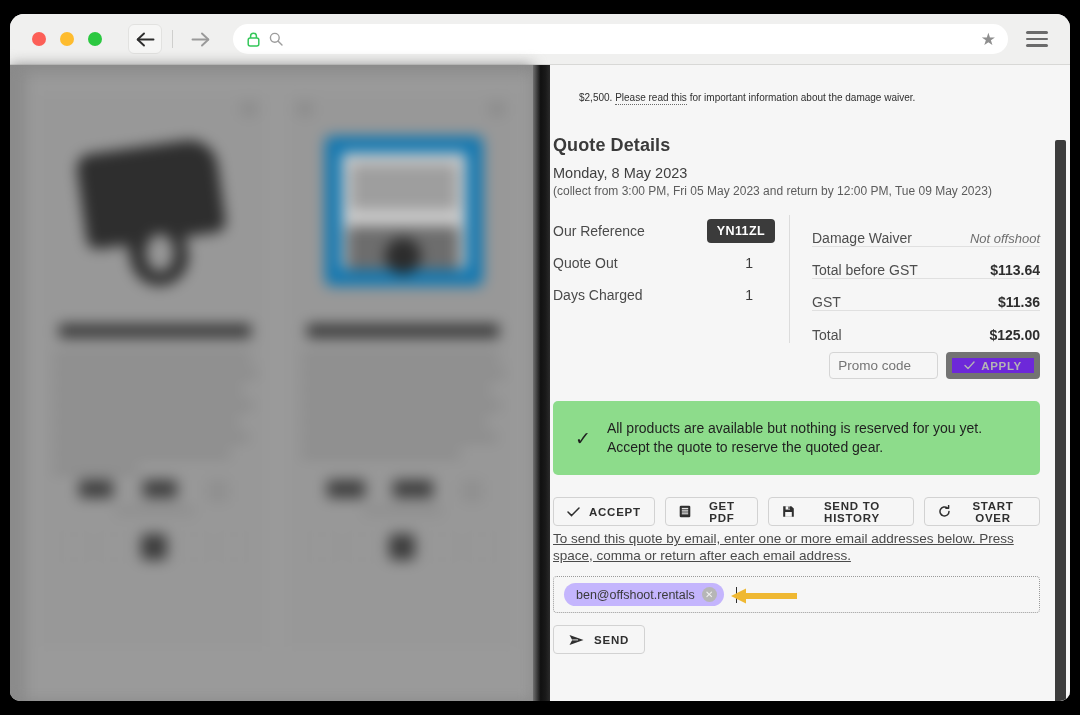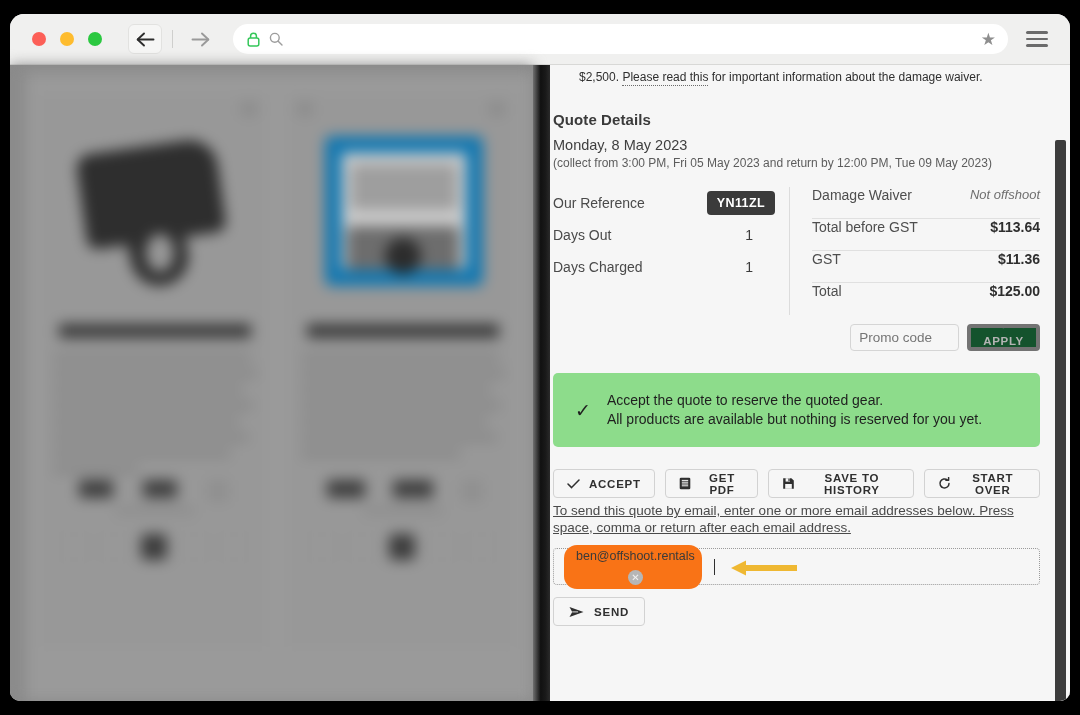--- a/index.html
+++ b/index.html
@@ -150,37 +150,37 @@
     flex: 1;
     height: 100%;
     background: #f6f6f6;
     overflow: hidden;
     padding: 0 30px 0 20px;
     font-size: 13.5px;
     color: #3b3b3b;
   }
 
   .waiver-text {
-    margin-top: 2px;
-    font-size: 12px;
-    line-height: 20px;
+    margin-top: 19px;
+    font-size: 10px;
+    line-height: 27px;
     color: #2f2f2f;
     padding-left: 26px;
     padding-right: 36px;
   }
   .dotted-link {
     border-bottom: 1.6px dotted #6a6a6a;
     padding-bottom: 1px;
     color: #2f2f2f;
     text-decoration: none;
   }
 
   .section-label {
     margin-top: 24px;
-    font-size: 15px;
+    font-size: 18px;
     font-weight: bold;
     color: #3a3a3a;
     letter-spacing: 0.1px;
   }
   .quote-date { margin-top: 9px; font-size: 14.5px; color: #3f3f3f; }
   .quote-window { margin-top: 3px; font-size: 12px; color: #5c5c5c; }
 
   
   #detail-grid {
     display: flex;
@@ -197,21 +197,21 @@
   }
   .ref-badge {
     background: #3b3b3b; color: #fff;
     font-size: 12.5px; font-weight: bold;
     padding: 5px 10px; border-radius: 4px;
     letter-spacing: 0.4px;
   }
   .dl-val { font-size: 14px; color: #3b3b3b; padding-right: 22px; }
 
   .dr-row {
-    display: flex; align-items: flex-start; justify-content: space-between;
+    display: flex; align-items: flex-end; justify-content: space-between;
     height: 32px;
     font-size: 14px; color: #4e4e4e;
     border-bottom: 1px solid #e0e0e0;
   }
   .dr-row:last-child { border-bottom: none; }
   .dr-val { font-weight: bold; color: #2e2e2e; font-size: 14px; }
   .dr-val.muted { font-weight: normal; font-style: italic; color: #6e6e6e; font-size: 13px; }
 
   
   #promo-row {
@@ -221,24 +221,24 @@
   #promo-input {
     width: 109px; height: 27px;
     border: 1px solid #d5d5d5; border-radius: 4px;
     background: #f6f6f6; outline: none;
     font-family: "Liberation Sans", sans-serif;
     font-size: 13.5px; color: #9a9a9a;
     padding: 0 8px;
   }
   #apply-btn {
     height: 27px; padding: 0 12px;
-    border: 4px solid #737373; border-radius: 4px;
-    background: #14532d; color: #b4b4b4;
+    border: 6px solid #737373; border-radius: 4px;
+    background: #6d28d9; color: #b4b4b4;
     font-size: 11.5px; font-weight: bold; letter-spacing: 0.7px;
-    display: flex; align-items: center; gap: 6px; flex-direction: column;
+    display: flex; align-items: center; gap: 6px;
   }
 
   
   #avail-banner {
     margin-top: 22px;
     background: #8ddc8b;
     border-radius: 5px;
     padding: 18px 20px 18px 18px;
     display: flex; gap: 16px; align-items: center;
     color: #1f1f1f;
@@ -267,23 +267,23 @@
     height: 37px;
     border: 1.5px dotted #9a9a9a;
     border-radius: 4px;
     background: #f6f6f6;
     display: flex; align-items: center;
     padding: 0 10px;
     position: relative;
   }
   .email-chip {
     display: flex; align-items: center; gap: 7px;
-    background: #f97316; border-radius: 13px;
+    background: #c4b5fd; border-radius: 13px;
     padding: 4px 7px 4px 12px;
-    font-size: 12.5px; color: #3a3a3a; flex-direction: column;
+    font-size: 12.5px; color: #3a3a3a;
   }
   .chip-x {
     width: 15px; height: 15px; border-radius: 50%;
     background: #b6b6b6; color: #f0f0f0;
     font-size: 10px; line-height: 15px; text-align: center;
   }
   #email-caret {
     width: 1.5px; height: 16px; background: #2f2f2f; margin-left: 12px;
   }
 
@@ -428,21 +428,21 @@
       <div class="quote-date">Monday, 8 May 2023</div>
       <div class="quote-window">(collect from 3:00 PM, Fri 05 May 2023 and return by 12:00 PM, Tue 09 May 2023)</div>
 
       <div id="detail-grid">
         <div id="detail-left">
           <div class="dl-row">
             <span>Our Reference</span>
             <span class="ref-badge">YN11ZL</span>
           </div>
           <div class="dl-row">
-            <span>Days Out</span>
+            <span>Quote Out</span>
             <span class="dl-val">1</span>
           </div>
           <div class="dl-row">
             <span>Days Charged</span>
             <span class="dl-val">1</span>
           </div>
         </div>
 
         <div id="detail-right">
           <div class="dr-row">
@@ -470,22 +470,22 @@
           <svg width="11" height="9" viewBox="0 0 11 9">
             <path d="M1 4.6 L4 7.6 L10 1" fill="none" stroke="#b4b4b4" stroke-width="1.4" stroke-linecap="round" stroke-linejoin="round"></path>
           </svg>
           <span>APPLY</span>
         </button>
       </div>
 
       <div id="avail-banner">
         <span id="avail-check">✓</span>
         <div>
+          <div>All products are available but nothing is reserved for you yet.</div>
           <div>Accept the quote to reserve the quoted gear.</div>
-          <div>All products are available but nothing is reserved for you yet.</div>
         </div>
       </div>
 
       <div id="action-row">
         <button class="act-btn">
           <span class="act-ico">
             <svg width="13" height="10" viewBox="0 0 13 10">
               <path d="M1 5 L4.6 8.6 L12 1" fill="none" stroke="#2f2f2f" stroke-width="1.5" stroke-linecap="round" stroke-linejoin="round"></path>
             </svg>
           </span>
@@ -504,21 +504,21 @@
 
         <button class="act-btn">
           <span class="act-ico">
             <svg width="13" height="13" viewBox="0 0 13 13">
               <path d="M1.2 1.2 H9.4 L11.8 3.6 V11.8 H1.2 Z" fill="#2f2f2f"></path>
               <rect x="3.6" y="1.2" width="4.4" height="3.4" fill="#f6f6f6"></rect>
               <rect x="6.4" y="1.6" width="1.3" height="2.6" fill="#2f2f2f"></rect>
               <rect x="3.2" y="7" width="6.6" height="4.8" fill="#f6f6f6"></rect>
             </svg>
           </span>
-          <span>SAVE TO HISTORY</span>
+          <span>SEND TO HISTORY</span>
         </button>
 
         <button class="act-btn">
           <span class="act-ico">
             <svg width="13" height="13" viewBox="0 0 13 13">
               <path d="M11 6.5 a4.5 4.5 0 1 1 -1.6 -3.45" fill="none" stroke="#2f2f2f" stroke-width="1.5" stroke-linecap="round"></path>
               <path d="M10.6 0.6 V3.3 H7.9" fill="none" stroke="#2f2f2f" stroke-width="1.5" stroke-linecap="round" stroke-linejoin="round"></path>
             </svg>
           </span>
           <span>START OVER</span>

